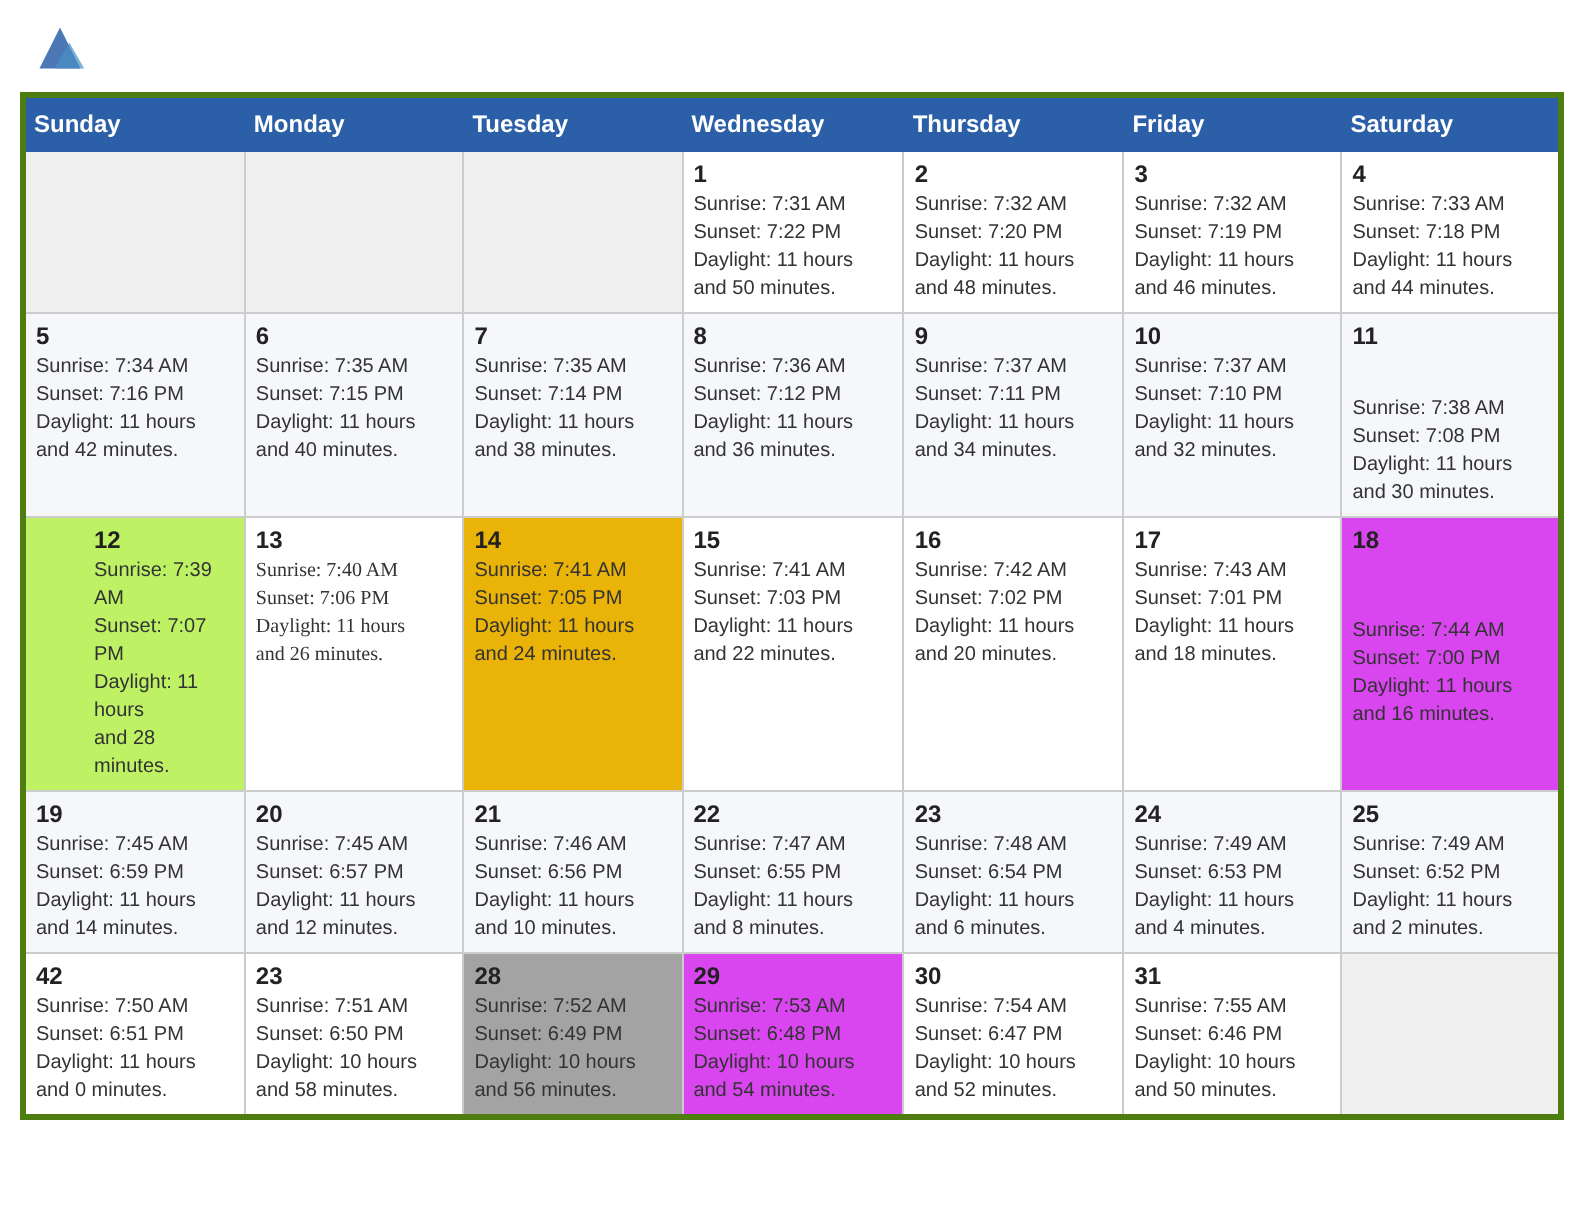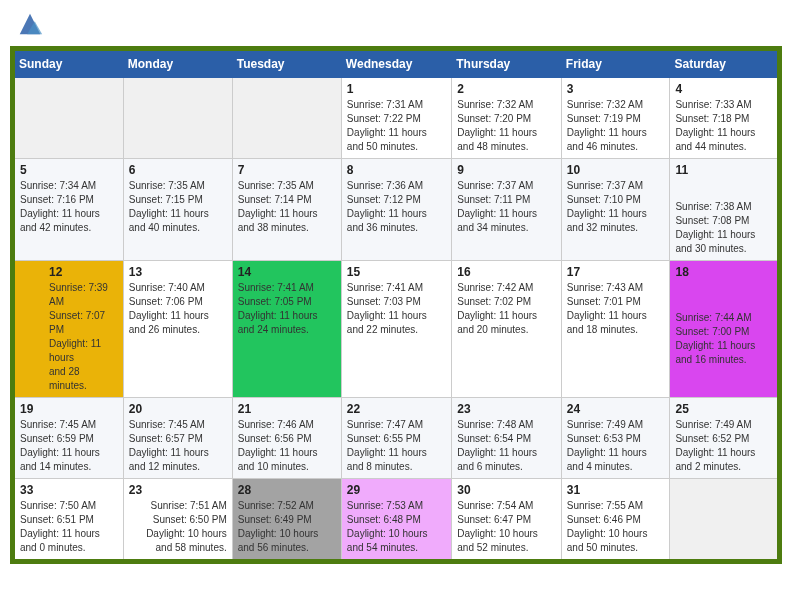--- a/index.html
+++ b/index.html
@@ -45,21 +45,21 @@
       color: #1a1a1a;
       line-height: 1.1;
     }
     .location {
       font-size: 15px;
       color: #333;
     }
     .calendar {
       width: 100%;
       border-collapse: collapse;
-      border: 5px solid #4d7c0f;
+      border: 3px solid #4d7c0f;
     }
     .calendar th {
       background: #2b5fa8;
       color: #fff;
       font-size: 12px;
       font-weight: bold;
       padding: 6px 4px;
       text-align: left;
       border: 1px solid #2b5fa8;
     }
@@ -207,35 +207,35 @@
         </td>
         <td style="background: rgb(245, 247, 250);">
           <span class="day-num">11</span>
           <div class="day-detail" style="white-space: pre-line; margin-top: 23px;">Sunrise: 7:38 AM
 Sunset: 7:08 PM
 Daylight: 11 hours
 and 30 minutes.</div>
         </td>
       </tr>
       <tr>
-        <td style="background: #eab308; padding-left: 34px;">
+        <td style="background: #bef264; padding-left: 34px;">
           <span class="day-num">12</span>
           <div class="day-detail" style="white-space: pre-line;">Sunrise: 7:39 AM
 Sunset: 7:07 PM
 Daylight: 11 hours
 and 28 minutes.</div>
         </td>
         <td style="background: rgb(255, 255, 255);">
           <span class="day-num">13</span>
-          <div class="day-detail" style="white-space: pre-line;">Sunrise: 7:40 AM
+          <div class="day-detail" style="white-space: pre-line; font-family: Liberation Serif, serif;">Sunrise: 7:40 AM
 Sunset: 7:06 PM
 Daylight: 11 hours
 and 26 minutes.</div>
         </td>
-        <td style="background: #22c55e; margin-left: 20px;">
+        <td style="background: #eab308; margin-left: 20px;">
           <span class="day-num">14</span>
           <div class="day-detail" style="white-space: pre-line;">Sunrise: 7:41 AM
 Sunset: 7:05 PM
 Daylight: 11 hours
 and 24 minutes.</div>
         </td>
         <td style="background: rgb(255, 255, 255);">
           <span class="day-num">15</span>
           <div class="day-detail" style="white-space: pre-line;">Sunrise: 7:41 AM
 Sunset: 7:03 PM
@@ -310,41 +310,41 @@
         <td style="background: rgb(245, 247, 250);">
           <span class="day-num">25</span>
           <div class="day-detail" style="white-space: pre-line;">Sunrise: 7:49 AM
 Sunset: 6:52 PM
 Daylight: 11 hours
 and 2 minutes.</div>
         </td>
       </tr>
       <tr>
         <td style="background: rgb(255, 255, 255);">
-          <span class="day-num">33</span>
+          <span class="day-num">42</span>
           <div class="day-detail" style="white-space: pre-line;">Sunrise: 7:50 AM
 Sunset: 6:51 PM
 Daylight: 11 hours
 and 0 minutes.</div>
         </td>
         <td style="background: rgb(255, 255, 255);">
           <span class="day-num">23</span>
-          <div class="day-detail" style="white-space: pre-line; text-align: right;">Sunrise: 7:51 AM
+          <div class="day-detail" style="white-space: pre-line;">Sunrise: 7:51 AM
 Sunset: 6:50 PM
 Daylight: 10 hours
 and 58 minutes.</div>
         </td>
         <td style="background: #a3a3a3;">
           <span class="day-num">28</span>
           <div class="day-detail" style="white-space: pre-line;">Sunrise: 7:52 AM
 Sunset: 6:49 PM
 Daylight: 10 hours
 and 56 minutes.</div>
         </td>
-        <td style="background: #f0abfc;">
+        <td style="background: #d946ef;">
           <span class="day-num">29</span>
           <div class="day-detail" style="white-space: pre-line;">Sunrise: 7:53 AM
 Sunset: 6:48 PM
 Daylight: 10 hours
 and 54 minutes.</div>
         </td>
         <td style="background: rgb(255, 255, 255); margin-left: 45px;">
           <span class="day-num">30</span>
           <div class="day-detail" style="white-space: pre-line;">Sunrise: 7:54 AM
 Sunset: 6:47 PM

